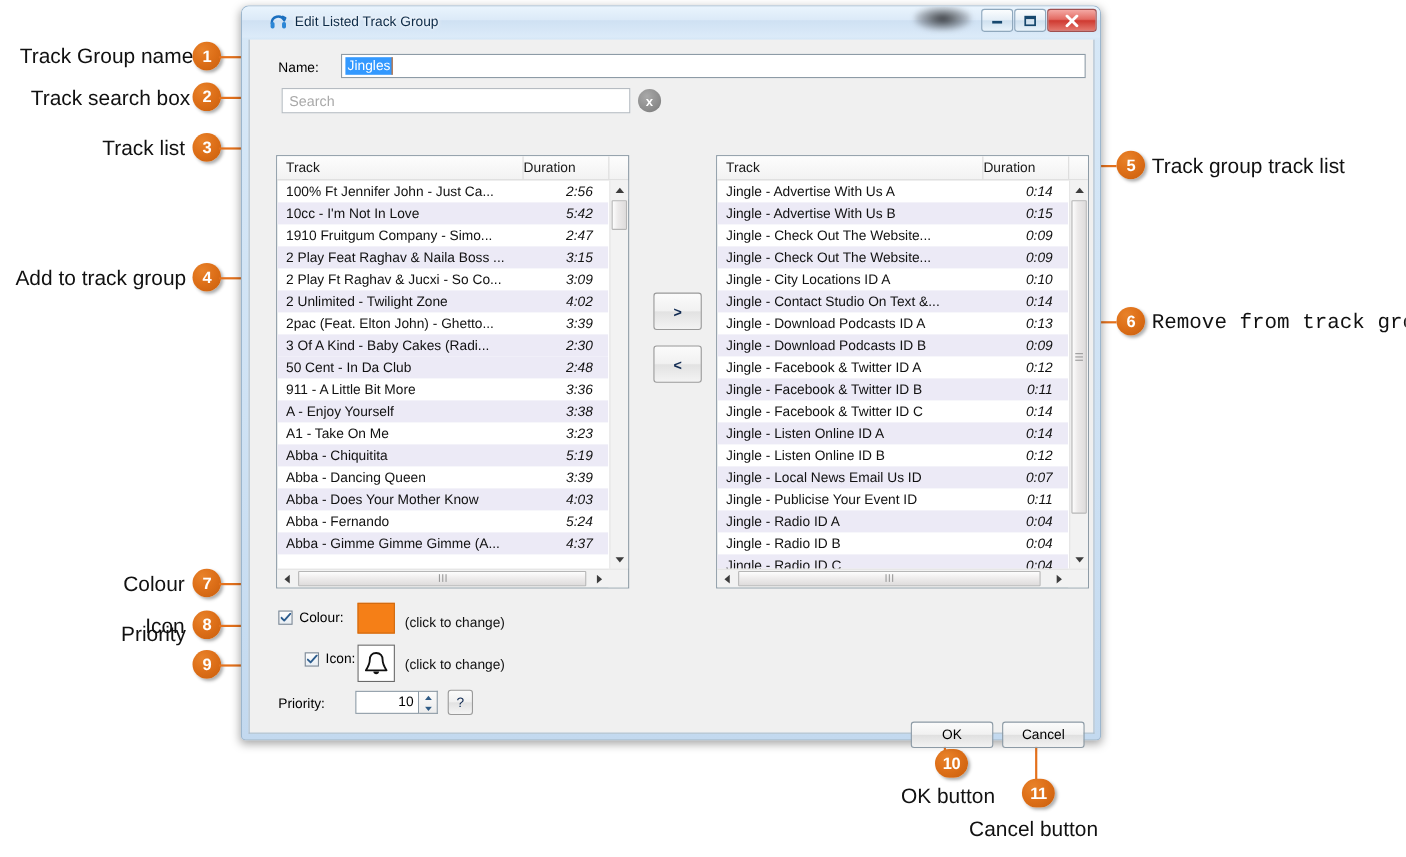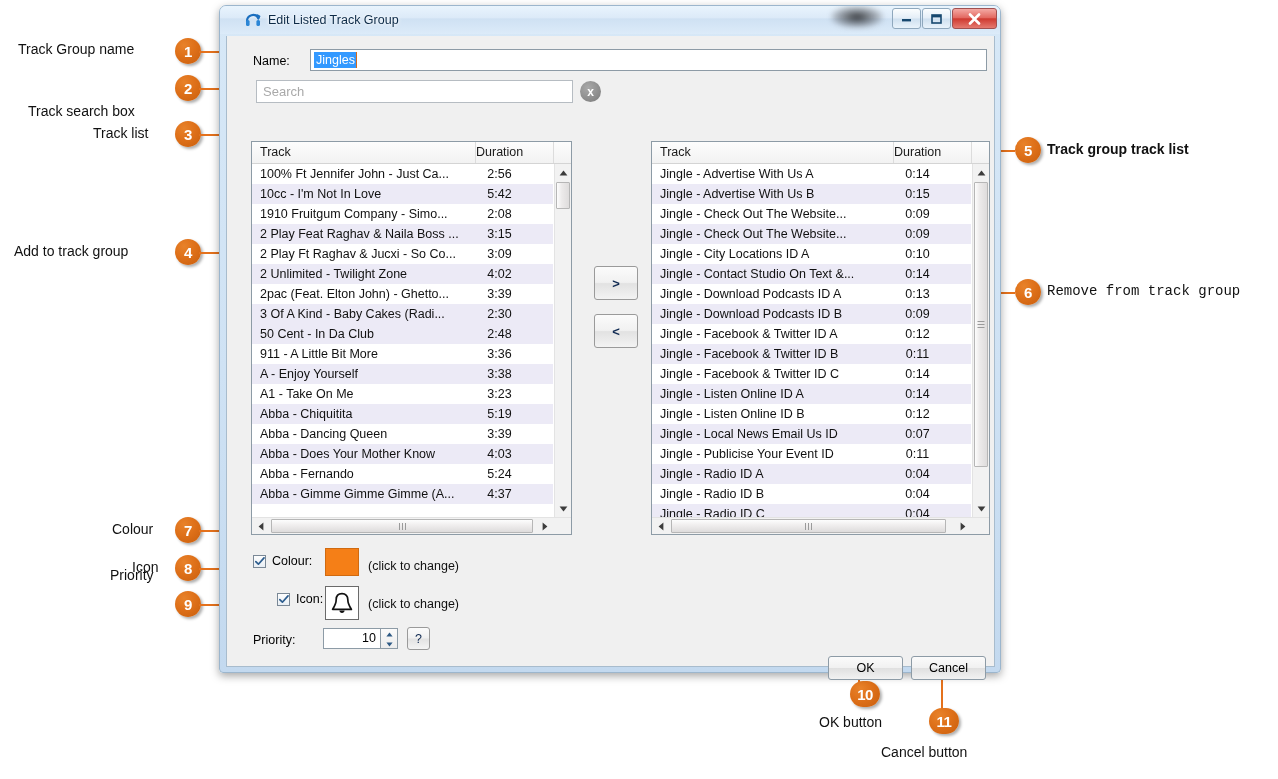--- a/index.html
+++ b/index.html
@@ -8,21 +8,21 @@
     width: 1278px; height: 779px;
     background: #ffffff;
     font-family: "Liberation Sans", sans-serif;
     overflow: hidden;
   }
   #root { position: relative; width: 1278px; height: 779px; background: #fff; }
 
   
   .callout-label {
     position: absolute;
-    font-size: 14px;
+    font-size: 19px;
     color: #111;
     white-space: nowrap;
     line-height: 1;
   }
   .badge {
     position: absolute;
     width: 26px; height: 26px;
     border-radius: 7px;
     background: radial-gradient(circle at 35% 28%, #e8822a 0%, #de7019 45%, #c85e0d 100%);
     color: #fff;
@@ -158,21 +158,21 @@
     font-size: 12.5px;
     color: #111;
     align-items: center;
   }
   .row.alt { background: #eceaf6; }
   .row .t {
     flex: 1 1 auto;
     padding-left: 8px;
     white-space: nowrap; overflow: hidden;
   }
-  .row .d { width: 78px; text-align: center; padding-right: 29px; }
+  .row .d { width: 78px; text-align: right; padding-right: 14px; font-style: italic; }
 
   
   .vsb {
     position: absolute; top: 22px; right: 0;
     width: 17px; bottom: 17px;
     background: #f2f2f2;
     border-left: 1px solid #e3e3e3;
   }
   .sb-arrow {
     position:absolute; left:0; width:17px; height:17px;
@@ -286,21 +286,21 @@
 </style>
 </head>
 <body>
 
 <div id="root">
 
   <div class="callout-label" style="left:18px; top:42px;">Track Group name</div>
   <div class="badge round" style="left:175px; top:38px;">1</div>
   <div class="leader h" style="left:199px; top:51px; width:46px;"></div>
 
-  <div class="callout-label" style="left:28px; top:80px;margin-top:24px;">Track search box</div>
+  <div class="callout-label" style="left:28px; top:80px;">Track search box</div>
   <div class="badge round" style="left:175px; top:75px;">2</div>
   <div class="leader h" style="left:199px; top:88px; width:70px;"></div>
 
   <div class="callout-label" style="left:93px; top:126px;">Track list</div>
   <div class="badge round" style="left:175px; top:121px;">3</div>
   <div class="leader h" style="left:199px; top:134px; width:46px;"></div>
 
   <div class="callout-label" style="left:14px; top:244px;">Add to track group</div>
   <div class="badge round" style="left:175px; top:239px;">4</div>
   <div class="leader h" style="left:199px; top:252px; width:392px;"></div>
@@ -312,21 +312,21 @@
   <div class="callout-label" style="left:132px; top:560px;">Icon</div>
   <div class="badge round" style="left:175px; top:555px;">8</div>
   <div class="leader h" style="left:199px; top:568px; width:46px;"></div>
 
   <div class="callout-label" style="left:110px; top:568px;">Priority</div>
   <div class="badge round" style="left:175px; top:591px;">9</div>
   <div class="leader h" style="left:199px; top:604px; width:46px;"></div>
 
   <div class="leader h" style="left:985px; top:150px; width:30px;"></div>
   <div class="badge round" style="left:1015px; top:137px;">5</div>
-  <div class="callout-label" style="left:1047px; top:142px;font-weight:bold;">Track group track list</div>
+  <div class="callout-label" style="left:1047px; top:142px;">Track group track list</div>
 
   <div class="leader h" style="left:632px; top:292px; width:383px;"></div>
   <div class="badge round" style="left:1015px; top:279px;">6</div>
   <div class="callout-label" style="left:1047px; top:284px;font-family:Liberation Mono, monospace;">Remove from track group</div>
 
   <div class="leader v" style="left:858px; top:648px; height:44px;"></div>
   <div class="badge round" style="left:850px; top:681px; width:30px;">10</div>
   <div class="callout-label" style="left:819px; top:715px;">OK button</div>
 
   <div class="leader v" style="left:941px; top:648px; height:66px;"></div>
@@ -390,21 +390,21 @@
             <div class="row">
               <div class="t">100% Ft Jennifer John - Just Ca...</div>
               <div class="d">2:56</div>
             </div>
             <div class="row alt">
               <div class="t">10cc - I'm Not In Love</div>
               <div class="d">5:42</div>
             </div>
             <div class="row">
               <div class="t">1910 Fruitgum Company - Simo...</div>
-              <div class="d">2:08</div>
+              <div class="d">2:47</div>
             </div>
             <div class="row alt">
               <div class="t">2 Play Feat Raghav &amp; Naila Boss ...</div>
               <div class="d">3:15</div>
             </div>
             <div class="row">
               <div class="t">2 Play Ft Raghav &amp; Jucxi - So Co...</div>
               <div class="d">3:09</div>
             </div>
             <div class="row alt">

